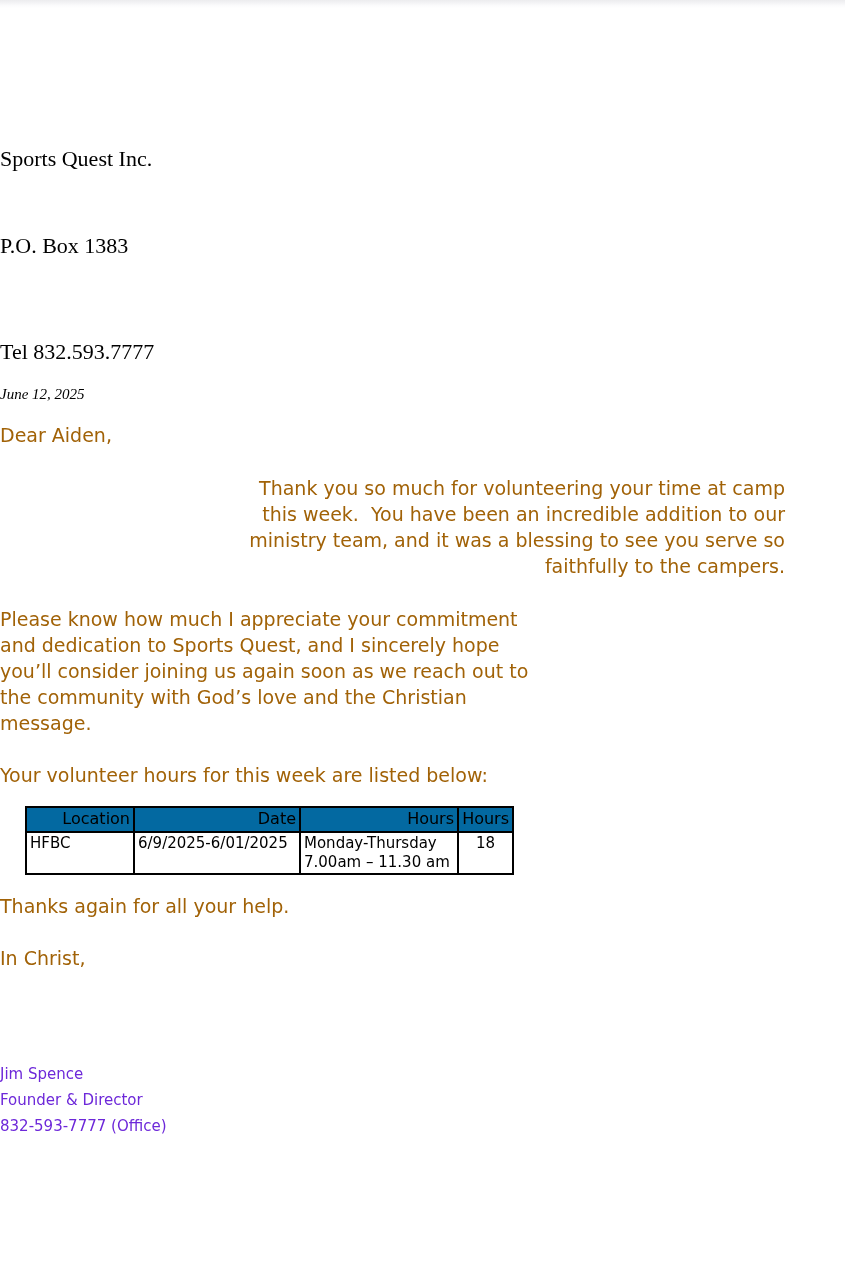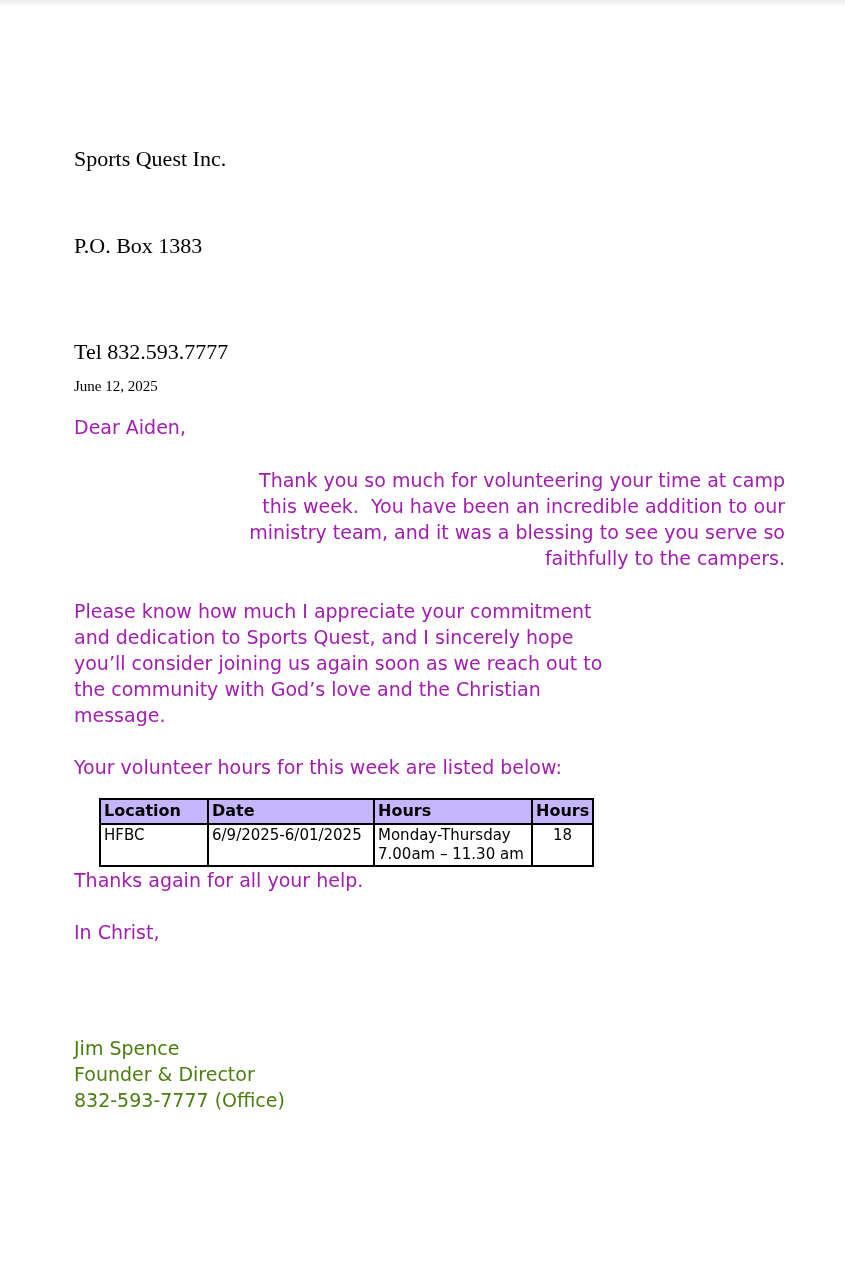--- a/index.html
+++ b/index.html
@@ -11,65 +11,65 @@
     overflow: hidden;
     font-family: "DejaVu Sans", sans-serif;
     color: #000000;
   }
   .page-top-shadow {
     position: absolute;
     top: 0; left: 0; right: 0;
     height: 8px;
     background: linear-gradient(#ececee, #fbfbfc 70%, #ffffff);
   }
-  .content { padding-left: 74px; padding-right: 60px; }
+  .content { padding-right: 60px; }
 
   .letterhead {
     margin: 0; padding-top: 86px;
     font-family: "Liberation Serif", serif;
     font-size: 22px; line-height: 29px;
     white-space: pre-wrap;
   }
   .tel {
     margin-top: 19px;
     font-family: "Liberation Serif", serif;
     font-size: 22px; line-height: 29px;
   }
   .letter-date {
-    margin-top: 10px;
+    margin-top: 18px;
     font-family: "Liberation Serif", serif;
-    font-size: 15px; line-height: 20px;
+    font-size: 15px; line-height: 20px; font-style: italic;
   }
-  .body-text { font-size: 19px; line-height: 26px; white-space: pre-wrap; color: #a21caf; }
+  .body-text { font-size: 19px; line-height: 26px; white-space: pre-wrap; color: #a16207; }
   .salutation { margin-top: 18px; }
   .para1 { margin-top: 27px; text-align: right; }
   .para2 { margin-top: 27px; }
   .table-intro { margin-top: 26px; }
-  .thanks { }
+  .thanks { margin-top: 18px; }
   .valediction { margin-top: 26px; }
   .signature { margin-top: 90px; }
-  .signature .sig-line { font-size: 19px; line-height: 26px; color: #4d7c0f; }
+  .signature .sig-line { font-size: 15px; line-height: 26px; color: #6d28d9; }
 
   table.hours {
     margin-top: 18px;
     margin-left: 25px;
     border-collapse: collapse;
     font-size: 15px; line-height: 19px;
   }
   table.hours th, table.hours td {
     border: 2px solid #000000;
     padding: 1px 3px;
     vertical-align: top;
     white-space: pre-wrap;
   }
   table.hours th {
-    background: #c4b5fd;
-    font-weight: bold;
+    background: #0369a1;
+    font-weight: normal;
     font-size: 16px;
-    text-align: left;
+    text-align: right;
     height: 21px;
   }
   .col-location { width: 100px; }
   .col-date { width: 158px; }
   .col-hours-desc { width: 150px; }
   .col-hours-num { width: 47px; }
   td.cell-hours-num { text-align: center; }
   tr.data-row td { height: 34px; }
   tr.total-row td { height: 18px; font-weight: bold; }
   tr.total-row td.cell-hours-num { text-align: center; }

